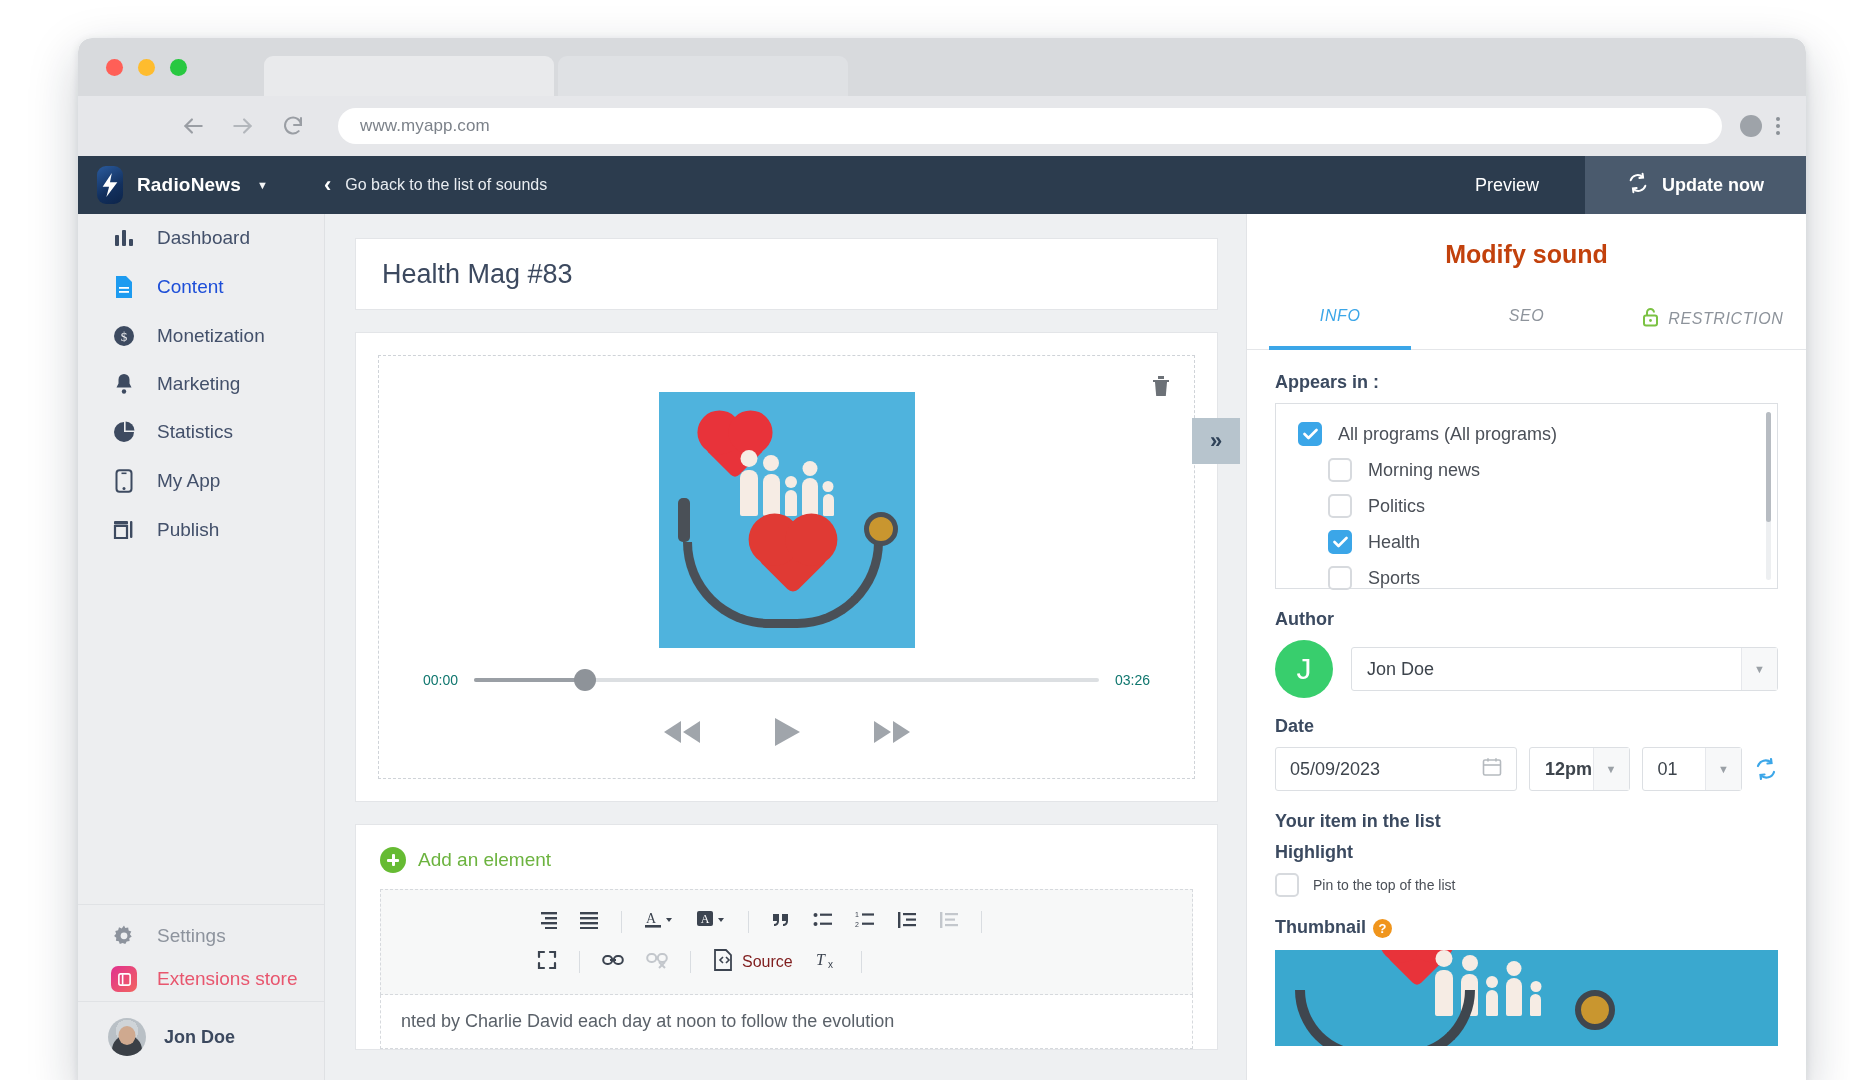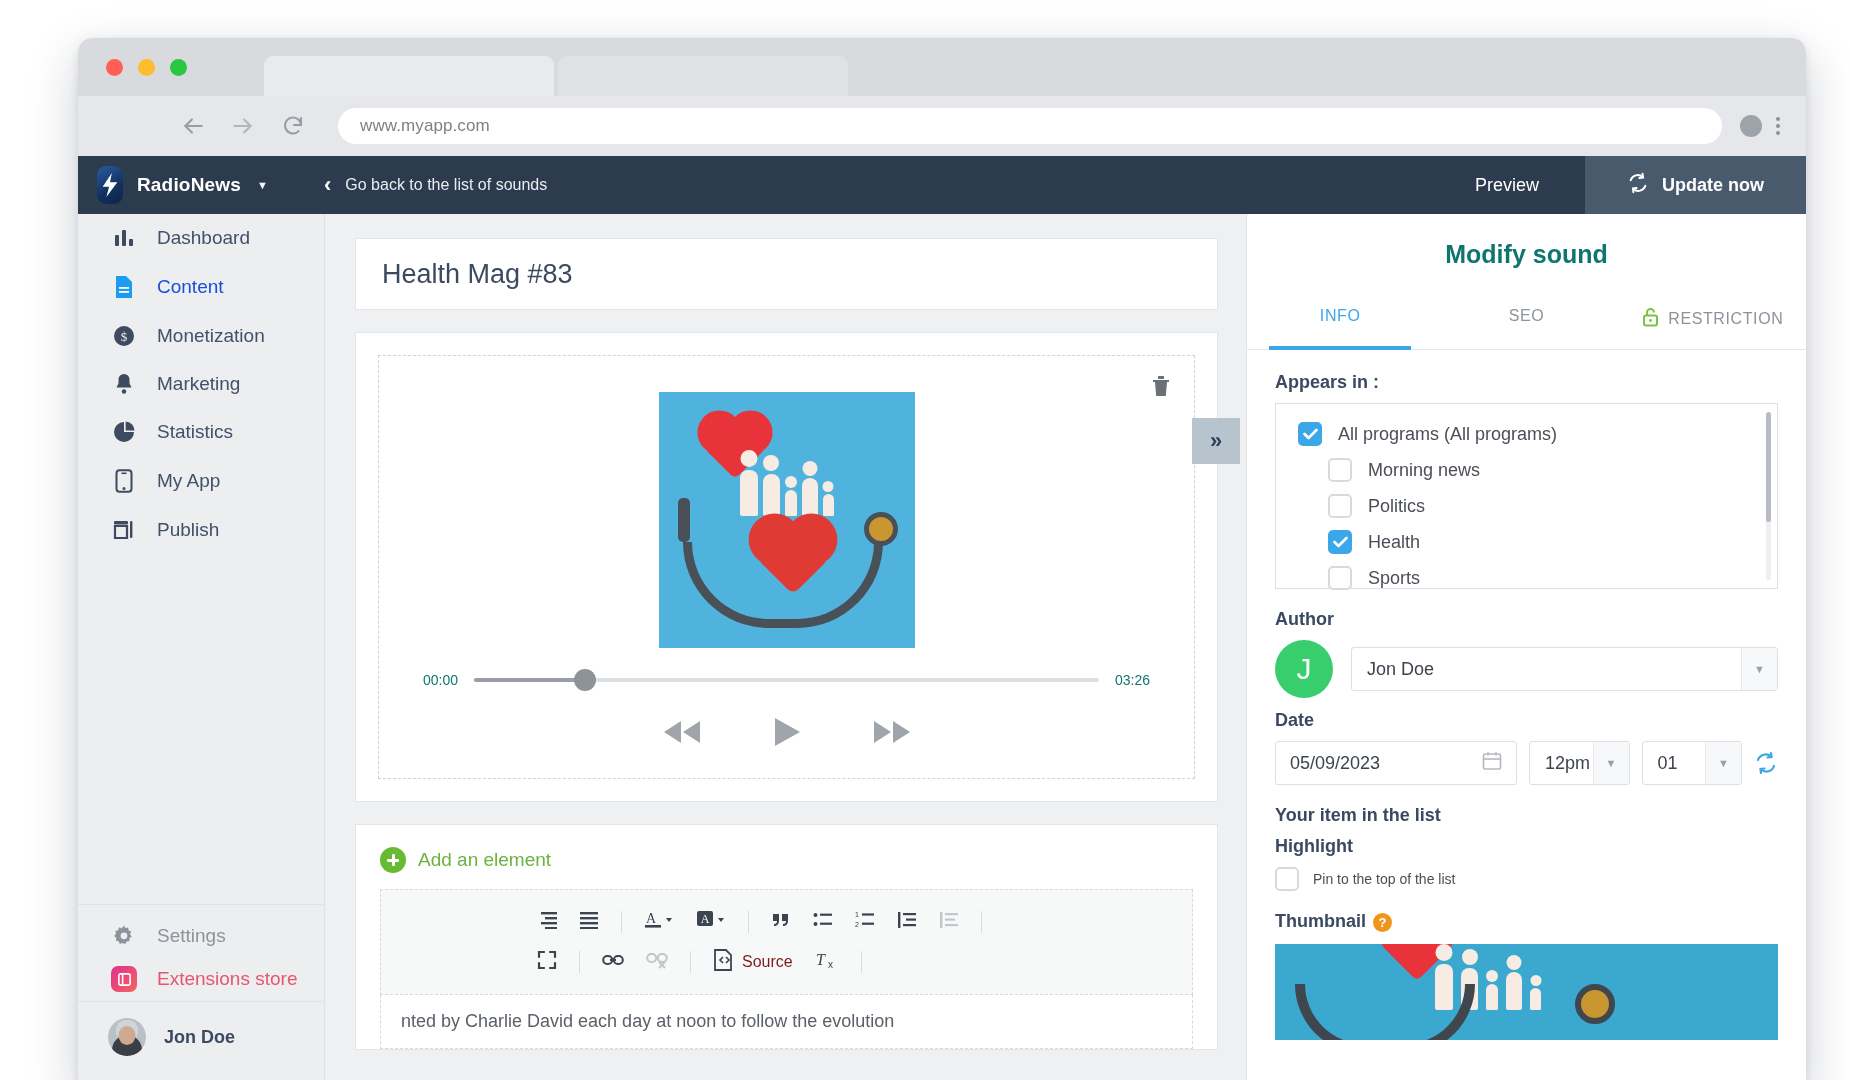--- a/index.html
+++ b/index.html
@@ -186,22 +186,22 @@
 
   
   .collapse {
     position:absolute; left:1114px; top:262px; width:48px; height:46px;
     background:#b7c4cd; display:flex; align-items:center; justify-content:center;
     color:#2f4258; font-size:22px; font-weight:bold; z-index:5;
   }
 
   
   .rightpanel { width:560px; flex:0 0 560px; background:#fff; border-left:1px solid #e2e4e7; display:flex; flex-direction:column; }
-  .rp-title { text-align:center; font-size:25px; font-weight:bold; color:#0f766e; padding:26px 0 22px; }
-  .rp-tabs { display:flex; border-bottom:1px solid #e4e6e9; }
+  .rp-title { text-align:center; font-size:25px; font-weight:bold; color:#c2410c; padding:26px 0 22px; }
+  .rp-tabs { display:flex; border-bottom:1px solid #e4e6e9;font-style:italic; }
   .rp-tab { flex:1; text-align:center; padding:16px 0 18px; font-size:16px; color:#8d939b; letter-spacing:.6px; position:relative; }
   .rp-tab.active { color:#3ba6e8; }
   .rp-tab.active::after { content:""; position:absolute; left:12%; right:12%; bottom:-1px; height:4px; background:#3ba6e8; }
   .rp-tab .lockwrap { display:inline-flex; align-items:center; gap:9px; justify-content:center; }
   .rp-content { padding:22px 28px 0; overflow:hidden; flex:1; }
   .fld-label { font-size:18px; font-weight:bold; color:#3b4a60; margin-bottom:10px; }
   .proglist { border:1px solid #dcdfe3; padding:12px 0 10px; position:relative; height:186px; }
   .progrow { display:flex; align-items:center; gap:16px; padding:6px 0 6px 22px; font-size:18px; color:#4a4f57; }
   .progrow.indent { padding-left:52px; }
   .cb { width:24px; height:24px; border-radius:5px; border:2px solid #d7dade; background:#fff; flex:0 0 24px; }
@@ -210,21 +210,21 @@
   .scrollbar i { position:absolute; left:0; top:0; width:5px; height:110px; background:#b7bcc2; border-radius:3px; display:block; }
 
   .authorrow { display:flex; align-items:center; gap:18px; margin-top:8px; }
   .jav { width:58px; height:58px; border-radius:50%; background:#38ce6d; color:#fff; display:flex; align-items:center; justify-content:center; font-size:30px; }
   .select { flex:1; height:44px; border:1px solid #dcdfe3; border-radius:3px; display:flex; align-items:center; background:#fff; }
   .select .val { flex:1; padding-left:15px; font-size:18px; color:#3d444c; }
   .select .arrow { width:36px; height:42px; border-left:1px solid #e6e8ec; background:#f7f8f9; display:flex; align-items:center; justify-content:center; font-size:11px; color:#9aa0a6; }
 
   .daterow { display:flex; align-items:center; gap:12px; margin-top:6px; }
   .dateinput { width:242px; height:44px; border:1px solid #dcdfe3; border-radius:3px; display:flex; align-items:center; justify-content:space-between; padding:0 14px; font-size:18px; color:#3d444c; }
-  .smallsel { width:92px; }
+  .smallsel { width:92px;font-weight:bold; }
   .smallsel2 { width:78px; }
   .refresh { color:#3ba6e8; display:flex; align-items:center; }
 
   .pinrow { display:flex; align-items:center; gap:14px; margin-top:6px; font-size:14px; color:#4a4f57; }
   .helpic { display:inline-flex; width:19px; height:19px; border-radius:50%; background:#f0951c; color:#fff; font-size:13px; font-weight:bold; align-items:center; justify-content:center; margin-left:7px; }
   .thumb { margin-top:12px; height:96px; background:#3aa8cf; position:relative; overflow:hidden; }
   .thumb .t-heart { position:absolute; left:120px; top:-16px; width:44px; height:44px; background:#e8333a; border-radius:6px; transform:rotate(-45deg); }
   .thumb .t-heart::before, .thumb .t-heart::after { content:""; position:absolute; width:44px; height:44px; background:#e8333a; border-radius:50%; }
   .thumb .t-heart::before { top:-22px; left:0; }
   .thumb .t-heart::after { top:0; left:22px; }
@@ -678,21 +678,21 @@
 
           <div class="fld-label" style="margin-top:20px">Author</div>
           <div class="authorrow">
             <span class="jav">J</span>
             <span class="select">
               <span class="val">Jon Doe</span>
               <span class="arrow">▼</span>
             </span>
           </div>
 
-          <div class="fld-label" style="margin-top:12px">Date</div>
+          <div class="fld-label" style="margin-top:18px">Date</div>
           <div class="daterow">
             <span class="dateinput">
               <span>05/09/2023</span>
               <span>
                 <svg width="20" height="20" viewBox="0 0 20 20" fill="none" stroke="#b5babf" stroke-width="1.6">
                       <rect x="1.5" y="3" width="17" height="15" rx="1.5"></rect>
                       <line x1="1.5" y1="8" x2="18.5" y2="8"></line>
                       <line x1="6" y1="1.2" x2="6" y2="4.5"></line>
                       <line x1="14" y1="1.2" x2="14" y2="4.5"></line>
                     </svg>

